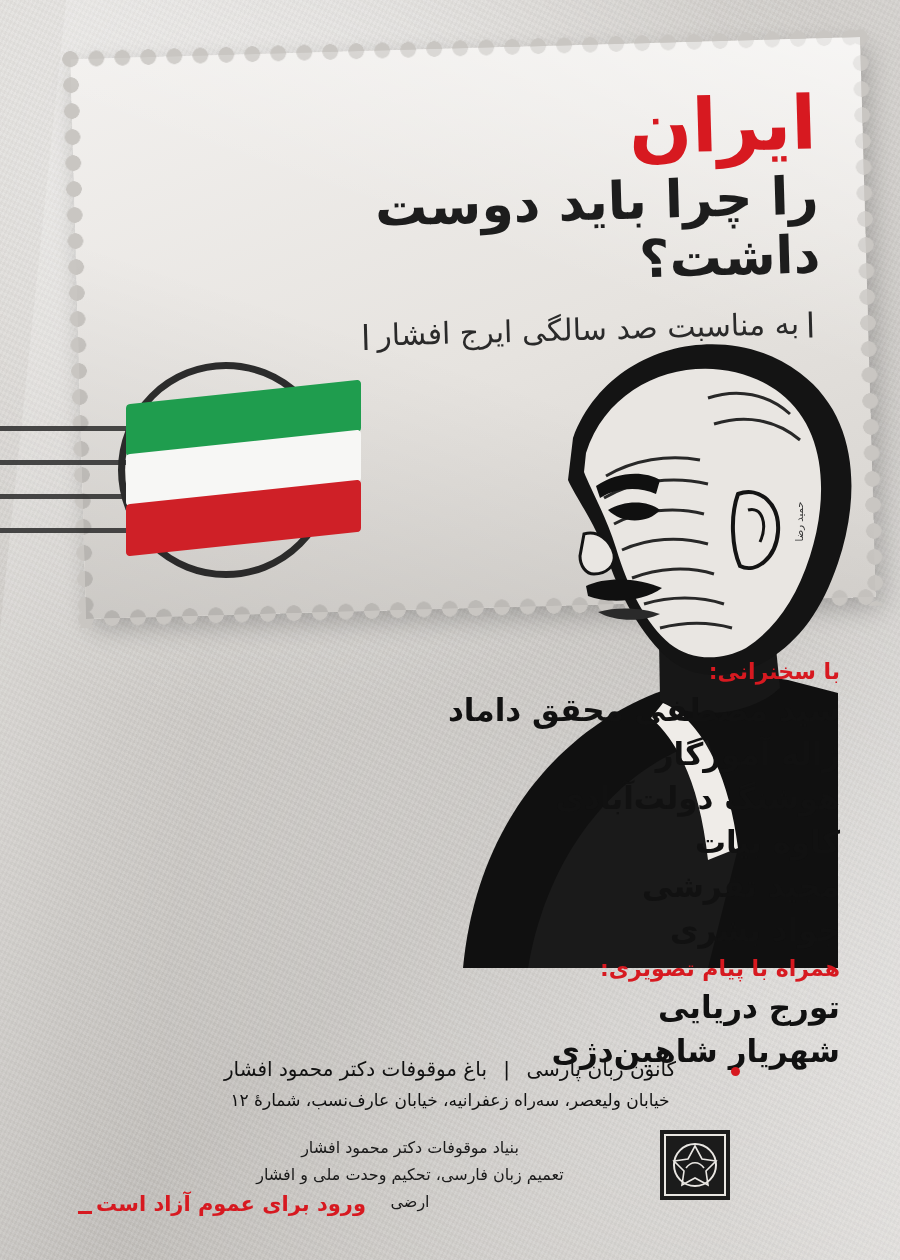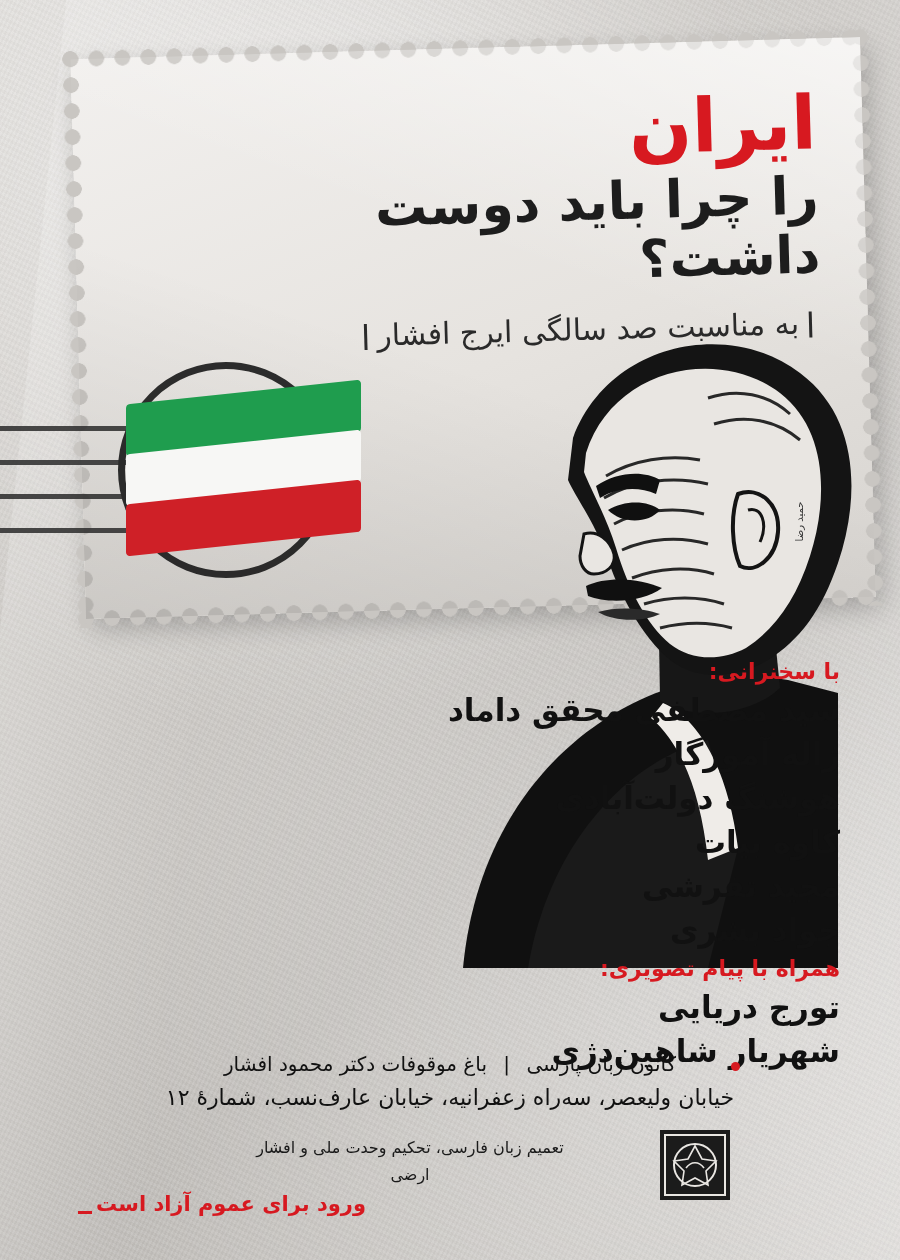--- a/index.html
+++ b/index.html
@@ -217,21 +217,21 @@
     text-align: center;
     direction: rtl;
   }
   .det-row {
     position: relative;
     display: block;
     color: #111;
   }
   .det-1 { font-size: 25px; font-weight: bold; margin-bottom: 10px; }
   .det-2 { font-size: 20px; margin-bottom: 9px; }
-  .det-3 { font-size: 22px; }
+  .det-3 { font-size: 17px; }
   .det-sep { display: inline-block; margin: 0 10px; color: #111; }
   .bullet {
     position: absolute;
     right: 150px;
     top: 12px;
     width: 9px; height: 9px;
     border-radius: 50%;
     background: #d71920;
   }
   .bullet.b2 { right: 160px; top: 10px; }
@@ -384,20 +384,21 @@
       <span class="bullet b2"></span>
       <span>کانون زبان پارسی</span>
       <span class="det-sep">|</span>
       <span>باغ موقوفات دکتر محمود افشار</span>
     </div>
     <div class="det-row det-3">خیابان ولیعصر، سه‌راه زعفرانیه، خیابان عارف‌نسب، شمارهٔ ۱۲</div>
   </div>
 
   <div class="footer">
     <div class="foot-text">
+      <div>بنیاد موقوفات دکتر محمود افشار</div>
       <div>تعمیم زبان فارسی، تحکیم وحدت ملی و افشار ارضی</div>
     </div>
     <div class="foot-logo">
       <svg viewBox="0 0 74 74" width="74" height="74" aria-hidden="true">
         <rect x="2" y="2" width="70" height="70" fill="#1b1b1b"></rect>
         <rect x="7" y="7" width="60" height="60" fill="none" stroke="#e9e6e2" stroke-width="2"></rect>
         <circle cx="37" cy="37" r="21" fill="none" stroke="#e9e6e2" stroke-width="2"></circle>
         <path d="M37 18 L44 31 L58 33 L48 43 L50 57 L37 50 L24 57 L26 43 L16 33 L30 31 Z" fill="none" stroke="#e9e6e2" stroke-width="1.6"></path>
         <path d="M28 40 C 33 33, 41 33, 46 40" fill="none" stroke="#e9e6e2" stroke-width="1.6"></path>
       </svg>

